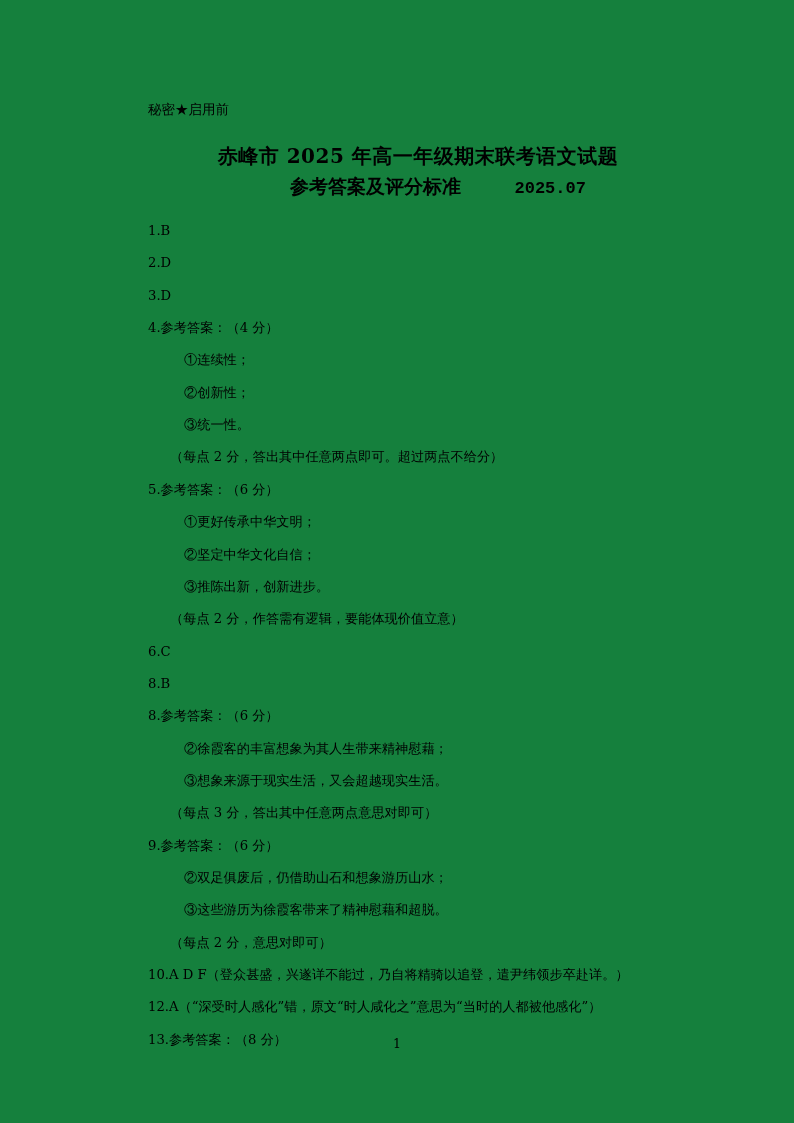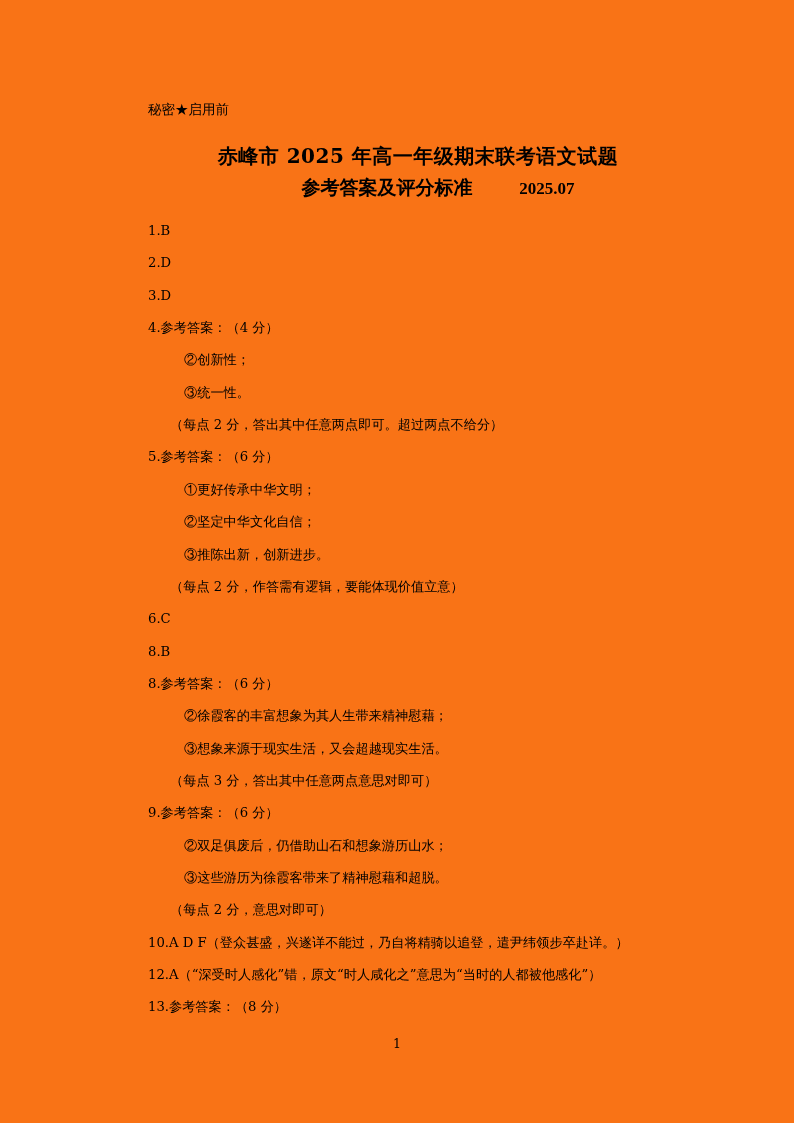--- a/index.html
+++ b/index.html
@@ -9,21 +9,21 @@
   }
   body {
     font-family: "DejaVu Sans", "Liberation Sans", sans-serif;
     color: #000000;
   }
   .page {
     position: relative;
     width: 794px;
     height: 1123px;
     margin: 0 auto;
-    background: #f97316;
+    background: #15803d;
     overflow: hidden;
   }
   .content {
     position: absolute;
     left: 148px;
     top: 100px;
     width: 540px;
   }
   .secret {
     font-family: "DejaVu Serif", "Liberation Serif", serif;
@@ -38,21 +38,21 @@
   }
   .title-line1 {
     font-family: "DejaVu Serif", "Liberation Serif", serif;
     font-weight: bold;
     font-size: 20px;
     letter-spacing: 0.5px;
     line-height: 1.5;
     white-space: nowrap;
   }
   .title-line2 {
-    font-family: Liberation Serif, serif;
+    font-family: Liberation Mono, monospace;
     font-weight: bold;
     font-size: 19px;
     line-height: 1.8;
     white-space: nowrap;
     padding-left: 40px;
   }
   .title-date {
     font-weight: bold;
     font-size: 17px;
     padding-left: 42px;
@@ -95,20 +95,21 @@
         <span>参考答案及评分标准</span>
         <span class="title-date">2025.07</span>
       </div>
     </div>
 
     <div class="body-text" id="answer-lines">
         <div class="line">1.B</div>
         <div class="line">2.D</div>
         <div class="line">3.D</div>
         <div class="line">4.参考答案：（4 分）</div>
+        <div class="line indent1">①连续性；</div>
         <div class="line indent1">②创新性；</div>
         <div class="line indent1">③统一性。</div>
         <div class="line indent-note">（每点 2 分，答出其中任意两点即可。超过两点不给分）</div>
         <div class="line">5.参考答案：（6 分）</div>
         <div class="line indent1">①更好传承中华文明；</div>
         <div class="line indent1">②坚定中华文化自信；</div>
         <div class="line indent1">③推陈出新，创新进步。</div>
         <div class="line indent-note">（每点 2 分，作答需有逻辑，要能体现价值立意）</div>
         <div class="line">6.C</div>
         <div class="line">8.B</div>

